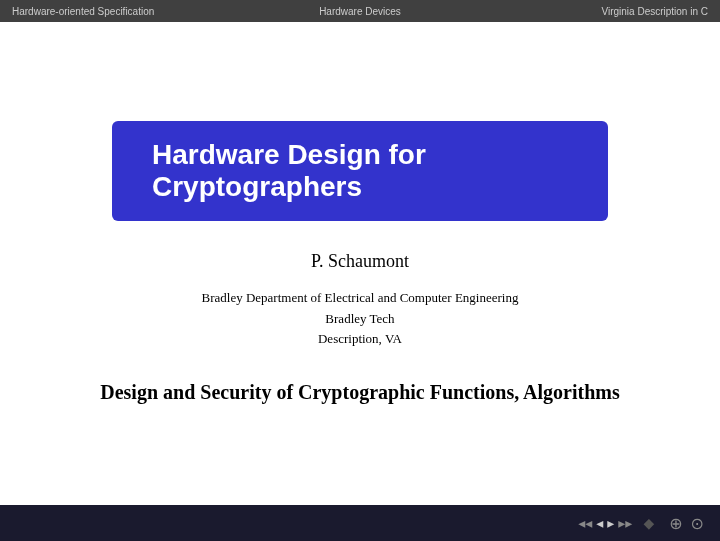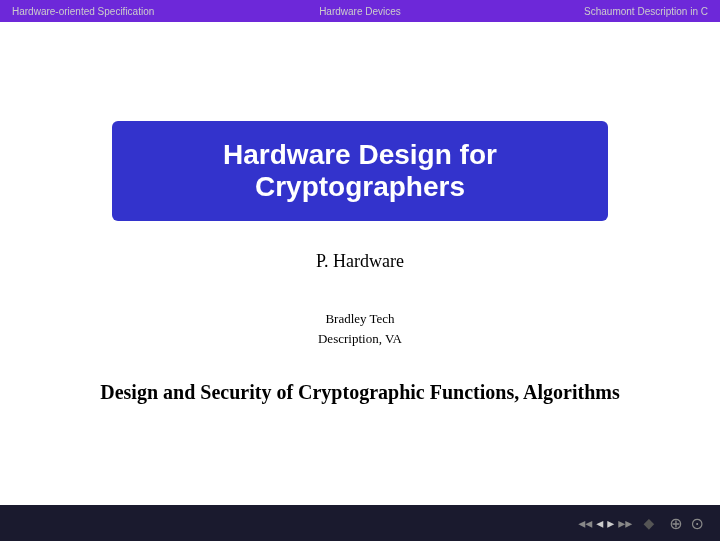--- a/index.html
+++ b/index.html
@@ -9,21 +9,21 @@
       background: #ffffff;
       font-family: 'Latin Modern', 'Computer Modern', Georgia, serif;
       overflow: hidden;
       position: relative;
     }
 
     
     .top-bar {
       width: 100%;
       height: 22px;
-      background: #6d28d9;
+      background: #404040;
       display: flex;
       align-items: center;
       justify-content: space-between;
       padding: 0 12px;
     }
     .top-bar-left, .top-bar-center, .top-bar-right {
       color: #cccccc;
       font-size: 10px;
       font-family: sans-serif;
     }
@@ -44,21 +44,21 @@
       padding: 20px 50px;
       gap: 0;
     }
 
     .title-banner {
       background: #3333cc;
       border-radius: 6px;
       padding: 18px 40px;
       margin-bottom: 30px;
       width: 80%;
-      text-align: center;
+      text-align: left;
     }
     .title-banner h1 {
       color: #ffffff;
       font-size: 28px;
       font-weight: bold;
       font-family: sans-serif;
     }
 
     .author {
       font-size: 18px;
@@ -122,32 +122,32 @@
       align-items: center;
       gap: 4px;
     }
   </style>
 </head>
 <body>
 
 <div class="top-bar">
   <span class="top-bar-left">Hardware-oriented Specification</span>
   <span class="top-bar-center">Hardware Devices</span>
-  <span class="top-bar-right">Schaumont Description in C</span>
+  <span class="top-bar-right">Virginia Description in C</span>
 </div>
 
 <div class="slide-content">
   <div class="title-banner">
     <h1>Hardware Design for Cryptographers</h1>
   </div>
 
-  <div class="author">P. Hardware</div>
+  <div class="author">P. Schaumont</div>
 
   <div class="affiliation">
-    <br>
+    <span>Bradley Department of Electrical and Computer Engineering</span><br>
     <span>Bradley Tech</span><br>
     <span>Description, VA</span>
   </div>
 
   <div class="subtitle">
     <span>Design and Security of Cryptographic Functions, Algorithms</span><br>
   </div>
 </div>
 
 <div class="bottom-bar">

